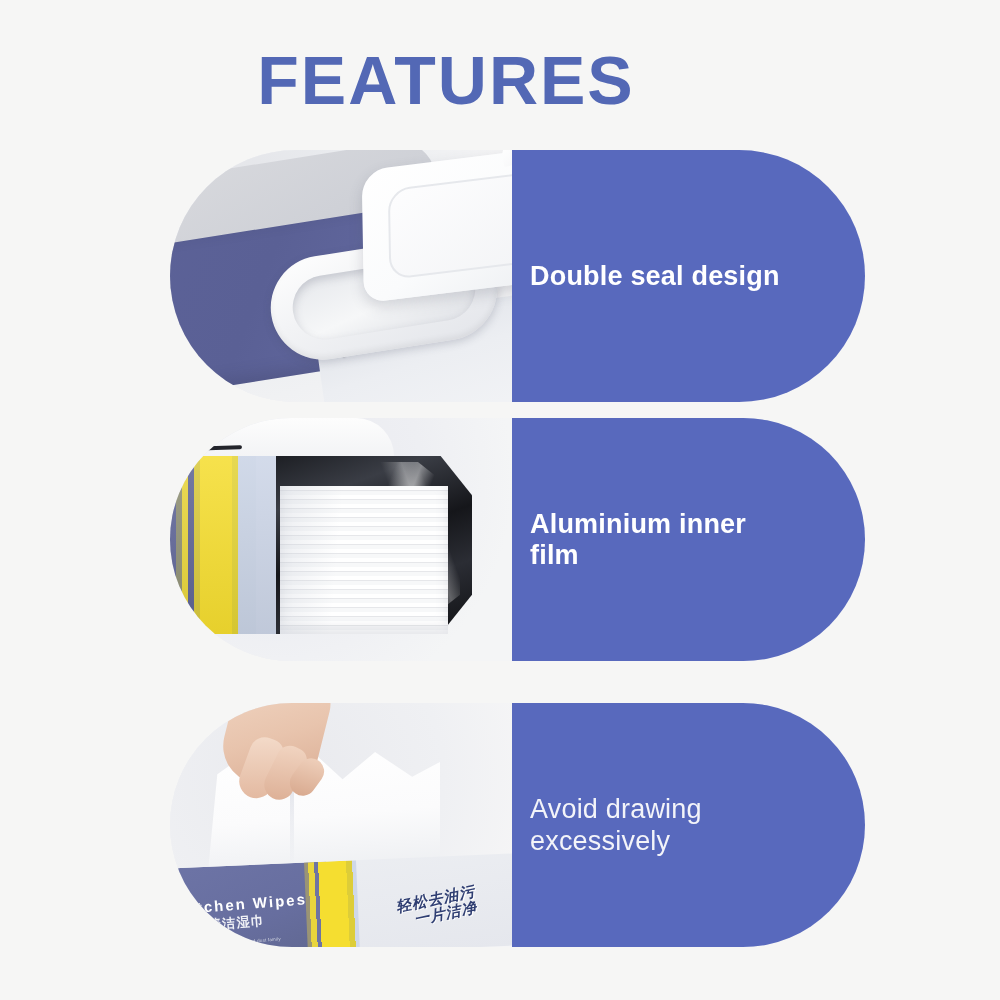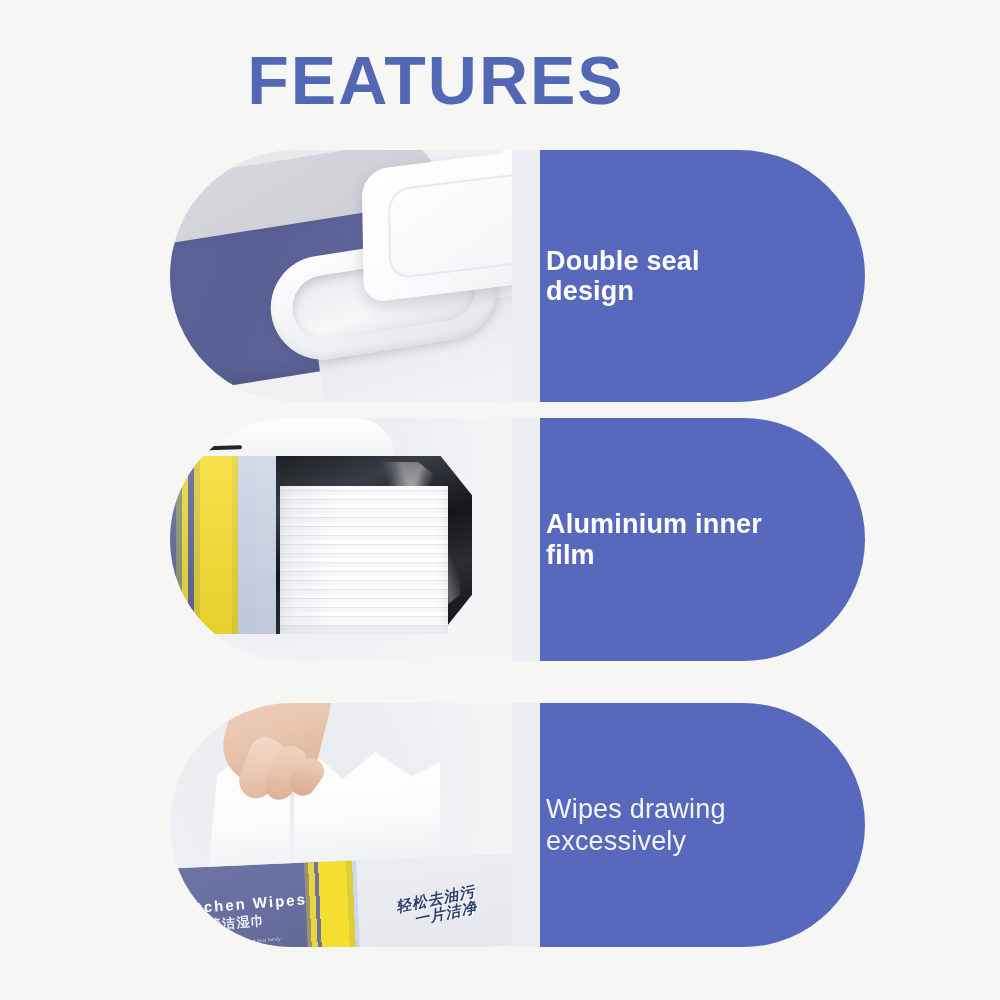--- a/index.html
+++ b/index.html
@@ -15,21 +15,21 @@
   .page {
     position: relative;
     width: 1000px;
     height: 1000px;
     background: #f6f6f5;
   }
 
   
   .title {
     position: absolute;
-    left: 0; top: 46px;
+    left: 10px; top: 46px;
     width: 872px;
     text-align: center;
     font-size: 68px;
     font-weight: bold;
     letter-spacing: 2px;
     color: #5368b5;
     line-height: 1;
   }
 
   
@@ -53,23 +53,22 @@
     background: #f1f1f2;
   }
 
   .text-panel {
     position: absolute;
     left: 342px; top: 0; bottom: 0; right: 0;
     background: #5869bd;
     display: flex;
     flex-direction: column;
     justify-content: center;
-    padding-left: 6px;
+    padding-left: 18px;
     padding-right: 70px;
-    margin-left: 28px;
   }
   .headline {
     font-size: 27px;
     font-weight: bold;
     color: #ffffff;
     line-height: 1.12;
     letter-spacing: .2px;
   }
   .subline {
     font-size: 27px;
@@ -420,17 +419,17 @@
         <div class="p3-tiny">Removal of pollution and dust
 family</div>
         <div class="p3-slogan">
           <span class="l1">轻松去油污</span>
           <span class="l2">一片洁净</span>
         </div>
       </div>
     </div>
 
     <div class="text-panel">
-      <div class="subline">Wipes drawing excessively</div>
+      <div class="subline">Avoid drawing excessively</div>
     </div>
   </div>
 
 </div>
 
 </body></html>

